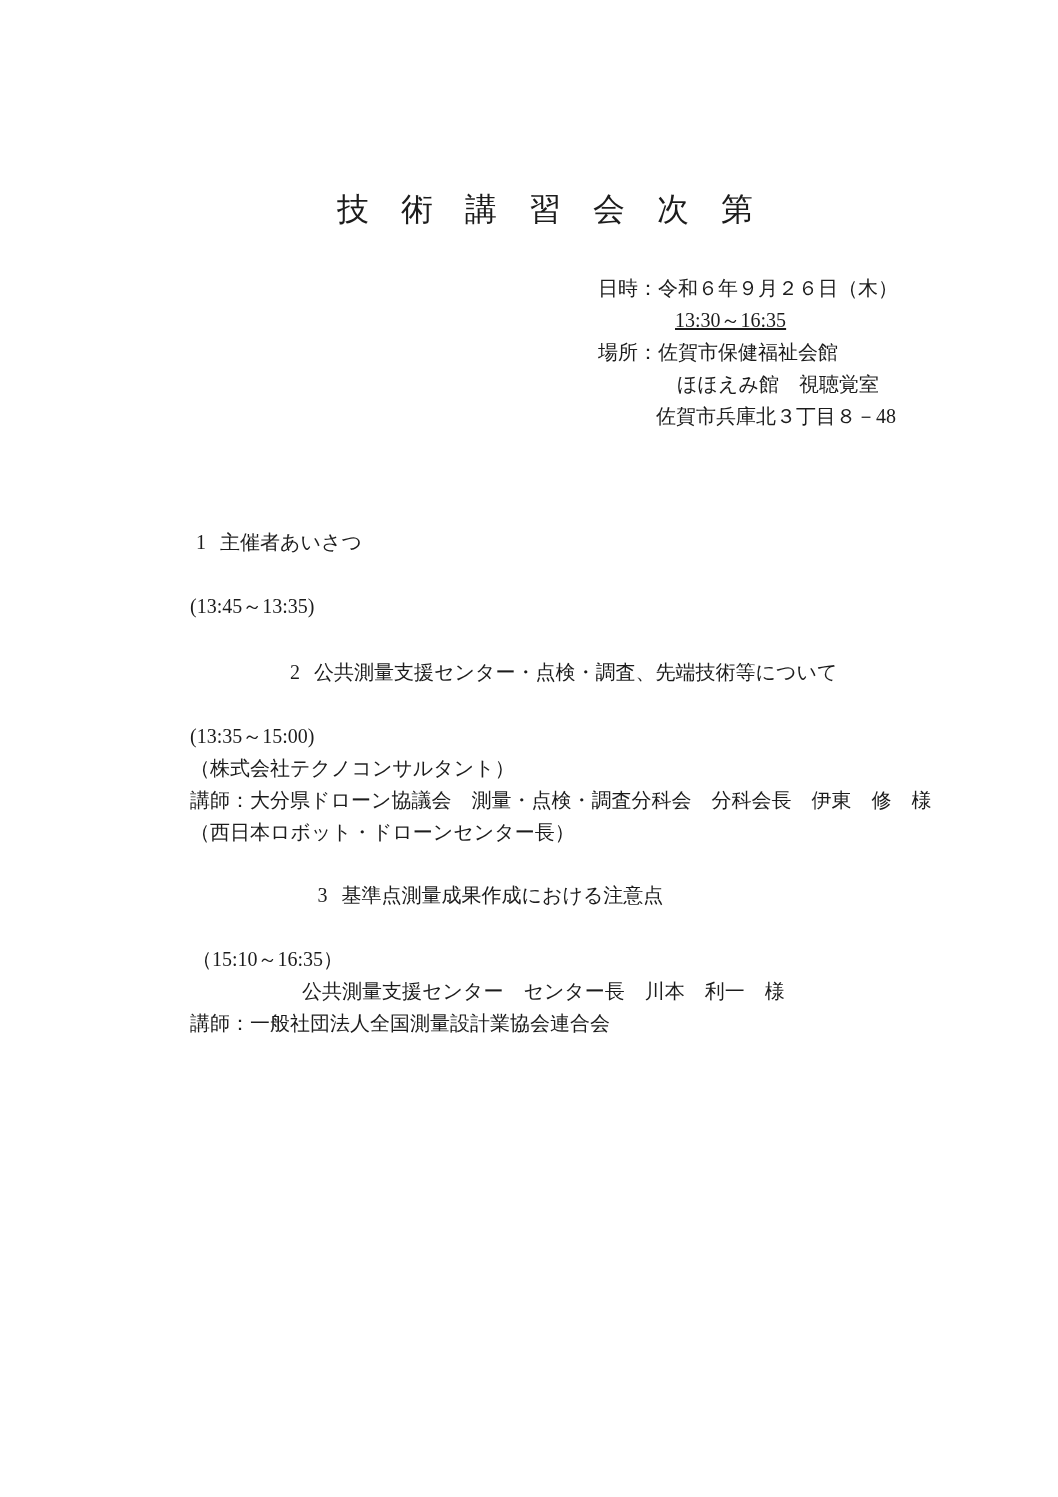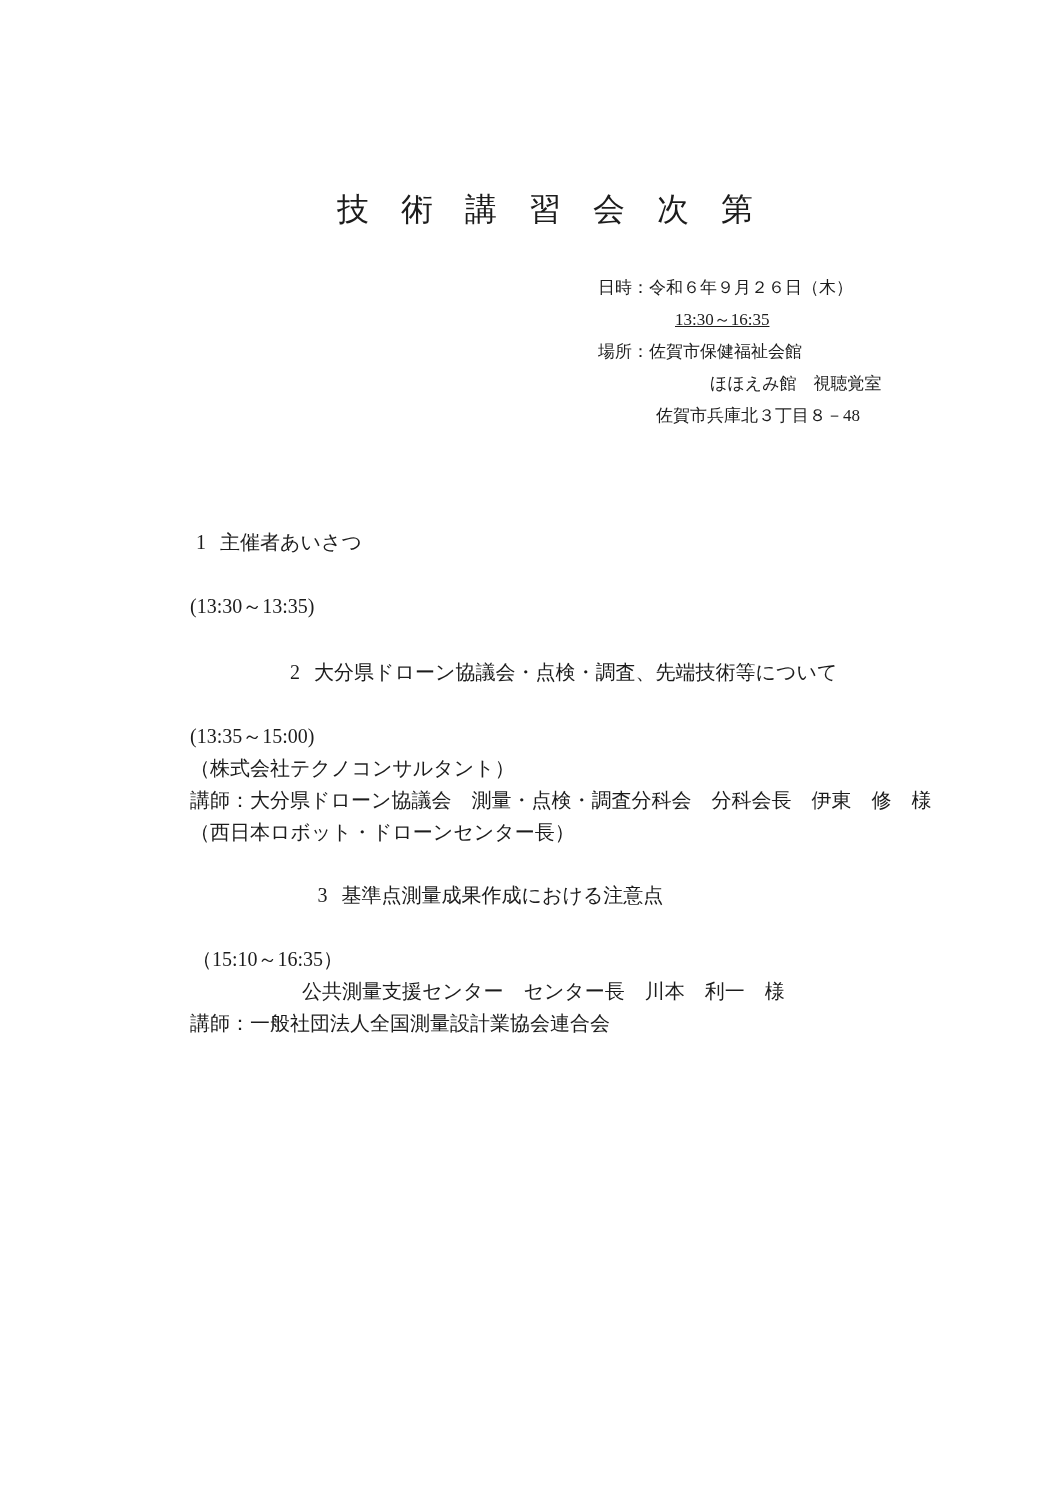--- a/index.html
+++ b/index.html
@@ -22,28 +22,28 @@
     top: 190px;
     font-size: 32px;
     line-height: 38px;
     white-space: pre;
     letter-spacing: 0;
   }
   .meta {
     position: absolute;
     left: 598px;
     top: 272px;
-    font-size: 17px;
+    font-size: 20px;
     line-height: 32px;
   }
   .meta .line {
     white-space: pre;
   }
   .indent-time    { margin-left: 77px; text-decoration: underline; }
-  .indent-room    { margin-left: 112px; }
+  .indent-room    { margin-left: 79px; }
   .indent-address { margin-left: 58px; }
 
   .agenda-item {
     position: absolute;
     left: 152px;
     font-size: 20px;
     line-height: 32px;
   }
   .agenda-item-1 { top: 494px; }
   .agenda-item-2 { top: 624px; }
@@ -73,26 +73,26 @@
     <div class="line indent-time">13:30～16:35</div>
     <div class="line">場所：佐賀市保健福祉会館</div>
     <div class="line indent-room">ほほえみ館　視聴覚室</div>
     <div class="line indent-address">佐賀市兵庫北３丁目８－48</div>
   </div>
 
   <div class="agenda-item agenda-item-1">
     <div class="item-head">
       <span class="item-number">1</span><span class="item-title">主催者あいさつ</span>
     </div>
-    <div class="item-line">(13:30～13:35)</div>
+    <div class="item-line">(13:45～13:35)</div>
   </div>
 
   <div class="agenda-item agenda-item-2">
     <div class="item-head">
-      <span class="item-number">2</span><span class="item-title">大分県ドローン協議会・点検・調査、先端技術等について</span>
+      <span class="item-number">2</span><span class="item-title">公共測量支援センター・点検・調査、先端技術等について</span>
     </div>
     <div class="item-line">(13:35～15:00)</div>
     <div class="item-line">（株式会社テクノコンサルタント）</div>
     <div class="item-line">講師：大分県ドローン協議会　測量・点検・調査分科会　分科会長　伊東　修　様</div>
     <div class="item-line">（西日本ロボット・ドローンセンター長）</div>
   </div>
 
   <div class="agenda-item agenda-item-3">
     <div class="item-head">
       <span class="item-number">3</span><span class="item-title">基準点測量成果作成における注意点</span>

